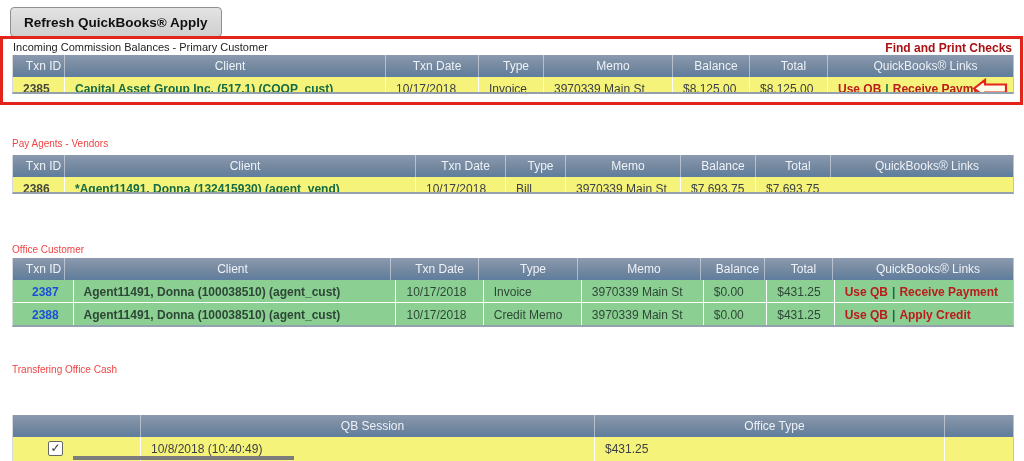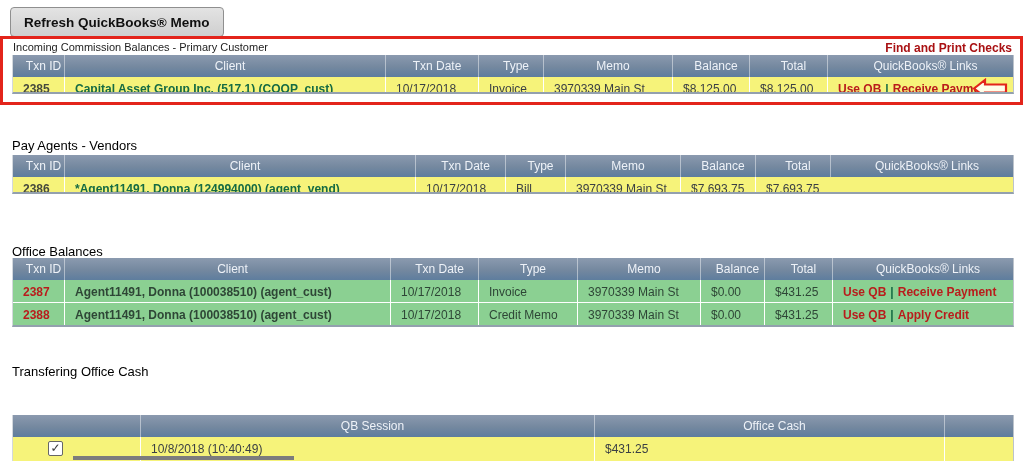--- a/index.html
+++ b/index.html
@@ -20,21 +20,21 @@
     position:absolute; left:0; top:36px; width:1023px; height:69px;
     border:3px solid #e3241b; box-sizing:border-box; background:#fff;
   }
   .inbox-title { position:absolute; left:10px; top:2px; font-size:11px; color:#1d1d1d; white-space:nowrap; }
   .find-checks { position:absolute; right:8px; top:2px; font-size:12px; font-weight:bold; color:#a91113; text-decoration:none; cursor:pointer; white-space:nowrap; }
 
   .plain-section { position:absolute; left:0; width:1024px; }
   #section-pay      { top:134px; height:70px; }
   #section-office   { top:240px; height:90px; }
   #section-transfer { top:360px; height:100px; }
-  .section-title { position:absolute; left:12px; top:4px; font-size:13px; color:#000000; white-space:nowrap; }
+  .section-title { position:absolute; left:12px; top:4px; font-size:10px; color:#ef4444; white-space:nowrap; }
 
   
   .tbl {
     position:absolute; width:1000px;
     border-left:1px solid #d3d8dd; border-right:1px solid #bcc3cb;
     border-bottom:2px solid #93a0ae;
   }
   .hrow { display:flex; height:22px; background:linear-gradient(180deg,#8b9aaf 0%,#74889f 55%,#5e7d9e 100%);text-align:center; }
   .hcell {
     box-sizing:border-box; height:22px; padding:4px 0 0 10px;
@@ -50,21 +50,21 @@
   .row-h24 { height:24px; }
   .sep-below { border-bottom:1px solid #fff; }
   .dcell {
     box-sizing:border-box; padding:5px 0 0 10px; border-right:1px solid #fff;
     white-space:nowrap; overflow:hidden; color:#3a3f44;
   }
   .drow .dcell:last-child { border-right:none; }
   .txn-bold { font-weight:bold; color:#45493c; }
   .client-bold { font-weight:bold; color:#156b43; }
   .row-green .dcell { color:#2e4636; }
-  .row-green .txn-bold { color:#b91c1c; }
+  .row-green .txn-bold { color:#1d4ed8;margin-left:9px; }
   .links-cell { position:relative; font-weight:bold; color:#156b43; }
   .qb-link { color:#b91c1c; text-decoration:none; cursor:pointer; font-weight:bold; }
   .link-sep { color:#156b43; padding:0 4px; }
 
   
   .t1 .c0{width:52px}.t1 .c1{width:321px}.t1 .c2{width:93px}.t1 .c3{width:65px}
   .t1 .c4{width:129px}.t1 .c5{width:77px}.t1 .c6{width:78px}.t1 .c7{width:185px}
   .t2 .c0{width:52px}.t2 .c1{width:351px}.t2 .c2{width:90px}.t2 .c3{width:60px}
   .t2 .c4{width:115px}.t2 .c5{width:75px}.t2 .c6{width:75px}.t2 .c7{width:182px}
   .t3 .c0{width:52px}.t3 .c1{width:326px}.t3 .c2{width:88px}.t3 .c3{width:99px}
@@ -87,21 +87,21 @@
     box-sizing:border-box; height:23px; background:#dbdfe9; border-top:1px solid #fff;
     padding:5px 0 0 592px; font-size:12px; color:#37393d;
   }
   #cutoff-bar { position:absolute; left:73px; top:456px; width:221px; height:4px; background:#7c7c7c; }
 </style>
 </head>
 <body>
 
 <div id="page">
 
-  <button id="refresh-btn">Refresh QuickBooks® Memo</button>
+  <button id="refresh-btn">Refresh QuickBooks® Apply</button>
 
   <div id="section-incoming">
     <div class="inbox-title">Incoming Commission Balances - Primary Customer</div>
     <a class="find-checks">Find and Print Checks</a>
 
     <div id="tbl-incoming" class="tbl t1">
       <div class="hrow">
         <div class="hcell c0">Txn ID</div>
         <div class="hcell c1">Client</div>
         <div class="hcell c2">Txn Date</div>
@@ -139,32 +139,32 @@
         <div class="hcell c1">Client</div>
         <div class="hcell c2">Txn Date</div>
         <div class="hcell c3">Type</div>
         <div class="hcell c4">Memo</div>
         <div class="hcell c5">Balance</div>
         <div class="hcell c6">Total</div>
         <div class="hcell c7">QuickBooks® Links</div>
       </div>
       <div class="drow row-yellow row-h23">
         <div class="dcell c0 txn-bold">2386</div>
-        <div class="dcell c1 client-bold">*Agent11491, Donna (124994000) (agent_vend)</div>
+        <div class="dcell c1 client-bold">*Agent11491, Donna (132415930) (agent_vend)</div>
         <div class="dcell c2">10/17/2018</div>
         <div class="dcell c3">Bill</div>
         <div class="dcell c4">3970339 Main St</div>
         <div class="dcell c5">$7,693.75</div>
         <div class="dcell c6">$7,693.75</div>
       </div>
     </div>
   </div>
 
   <div id="section-office" class="plain-section">
-    <div class="section-title">Office Balances</div>
+    <div class="section-title">Office Customer</div>
     <div id="tbl-office" class="tbl t3">
       <div class="hrow">
         <div class="hcell c0">Txn ID</div>
         <div class="hcell c1">Client</div>
         <div class="hcell c2">Txn Date</div>
         <div class="hcell c3">Type</div>
         <div class="hcell c4">Memo</div>
         <div class="hcell c5">Balance</div>
         <div class="hcell c6">Total</div>
         <div class="hcell c7">QuickBooks® Links</div>
@@ -195,21 +195,21 @@
       </div>
     </div>
   </div>
 
   <div id="section-transfer" class="plain-section">
     <div class="section-title">Transfering Office Cash</div>
     <div id="tbl-transfer" class="tbl t4">
       <div class="hrow">
         <div class="hcell c0"></div>
         <div class="hcell c1">QB Session</div>
-        <div class="hcell c2">Office Cash</div>
+        <div class="hcell c2">Office Type</div>
         <div class="hcell c3"></div>
       </div>
       <div class="drow row-yellow row-h24">
         <div class="dcell c0" style="padding:0;">
           <div class="checkbox">✓</div>
         </div>
         <div class="dcell c1">10/8/2018 (10:40:49)</div>
         <div class="dcell c2">$431.25</div>
         <div class="dcell c3"></div>
       </div>

